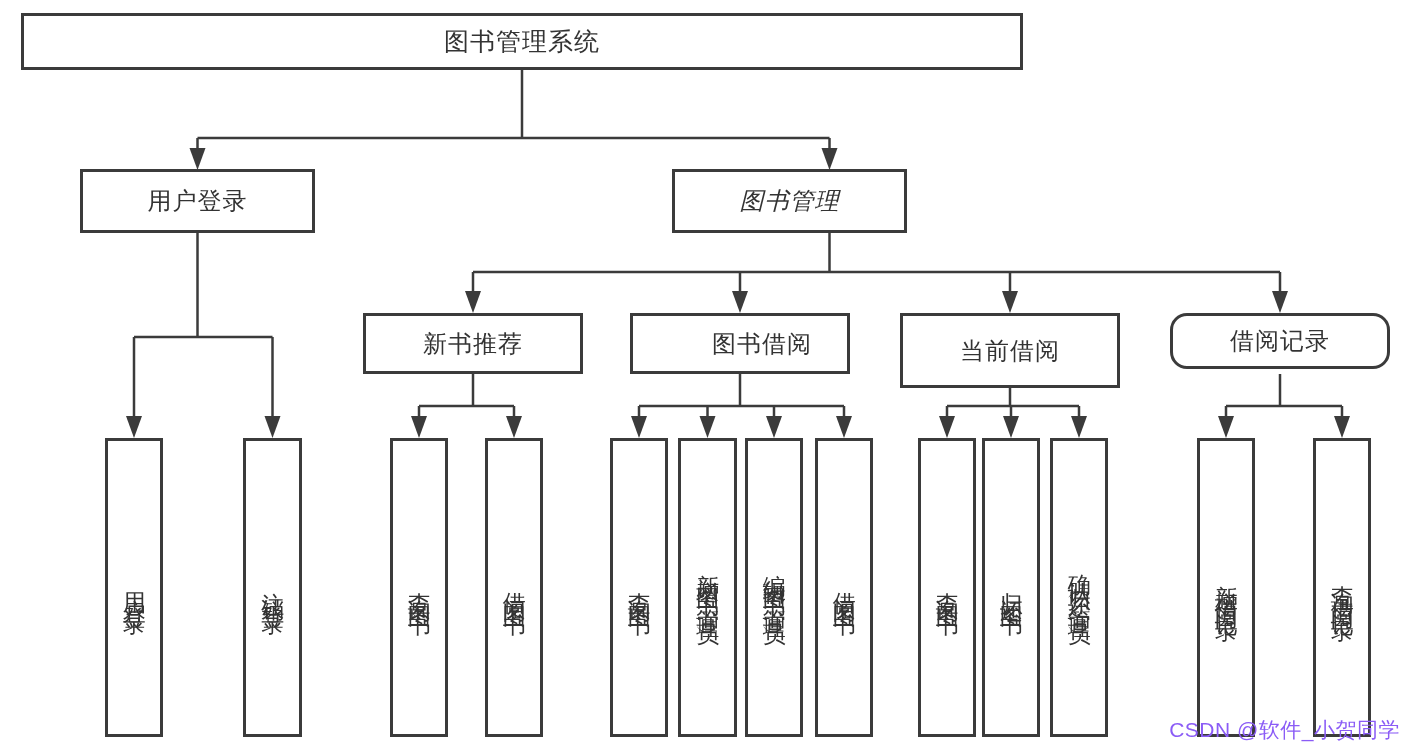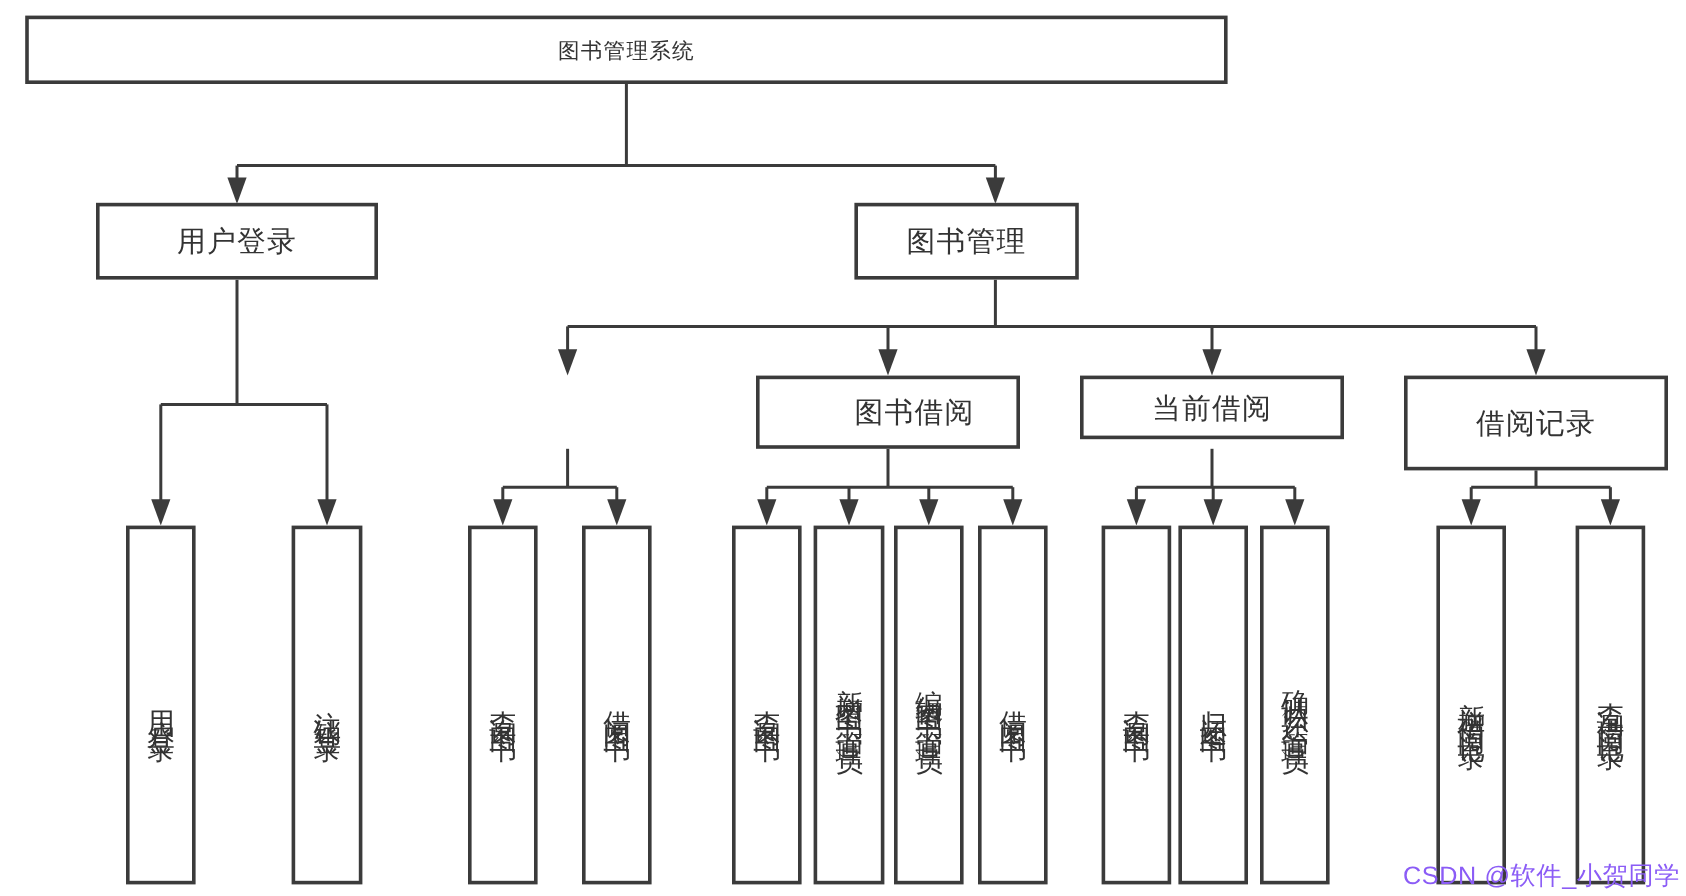--- a/index.html
+++ b/index.html
@@ -37,21 +37,21 @@
     display: flex;
     align-items: center;
     justify-content: center;
     color: #333333;
   }
   .node.h {
     font-size: 24px;
     letter-spacing: 1px;
   }
   .node.root {
-    font-size: 18px;
+    font-size: 25px;
   }
   .node.v {
     writing-mode: vertical-rl;
     text-orientation: mixed;
     font-size: 23px;
     letter-spacing: 7px;
     line-height: 1.1;
   }
   .watermark {
     position: absolute;
@@ -126,25 +126,26 @@
     <line x1="1226" y1="406" x2="1342" y2="406"></line>
     <line x1="1226" y1="406" x2="1226" y2="420"></line>
     <polygon points="1218,416 1234,416 1226,438"></polygon>
     <line x1="1342" y1="406" x2="1342" y2="420"></line>
     <polygon points="1334,416 1350,416 1342,438"></polygon>
   </svg>
 
   <div class="node h root" style="left:21px; top:13px; width:1002px; height:57px;">图书管理系统</div>
 
   <div class="node h" style="left:80px; top:169px; width:235px; height:64px;">用户登录</div>
-  <div class="node h" style="left:712px; top:169px; width:187px; height:64px;">图书管理</div>
+  <div class="node h" style="left:672px; top:169px; width:235px; height:64px;font-style:italic;">图书管理</div>
 
+  <div class="node h" style="left:363px; top:313px; width:220px; height:61px;">新书推荐</div>
   <div class="node h" style="left:630px; top:313px; width:220px; height:61px;padding-left:44px;">图书借阅</div>
-  <div class="node h" style="left:900px; top:313px; width:220px; height:53px;">当前借阅</div>
-  <div class="node h" style="left:1170px; top:313px; width:220px; height:79px;">借阅记录</div>
+  <div class="node h" style="left:900px; top:313px; width:220px; height:75px;">当前借阅</div>
+  <div class="node h" style="left:1170px; top:313px; width:220px; height:56px;border-radius:17px;">借阅记录</div>
 
   <div class="node v" style="left:105px; top:438px; width:58px; height:299px;">用户登录</div>
   <div class="node v" style="left:243px; top:438px; width:59px; height:299px;">注销登录</div>
 
   <div class="node v" style="left:390px; top:438px; width:58px; height:299px;">查询图书</div>
   <div class="node v" style="left:485px; top:438px; width:58px; height:299px;">借阅图书</div>
 
   <div class="node v" style="left:610px; top:438px; width:58px; height:299px;">查询图书</div>
   <div class="node v" style="left:678px; top:438px; width:59px; height:299px;">新增图书（管理员）</div>
   <div class="node v" style="left:745px; top:438px; width:58px; height:299px;">编辑图书（管理员）</div>

